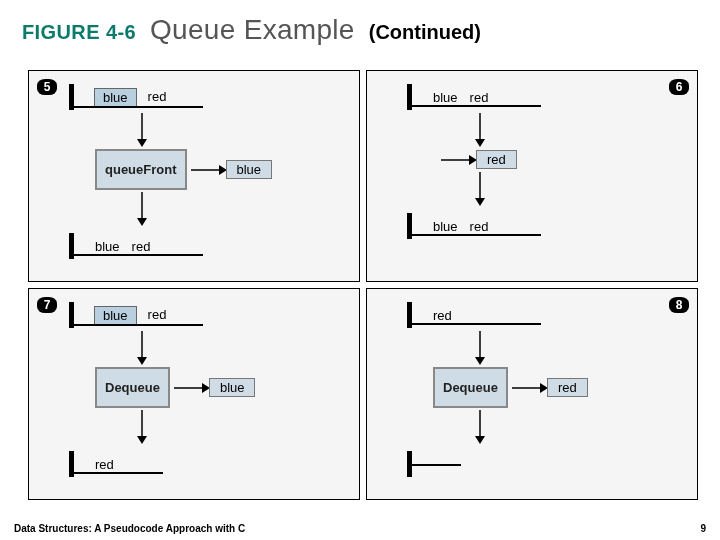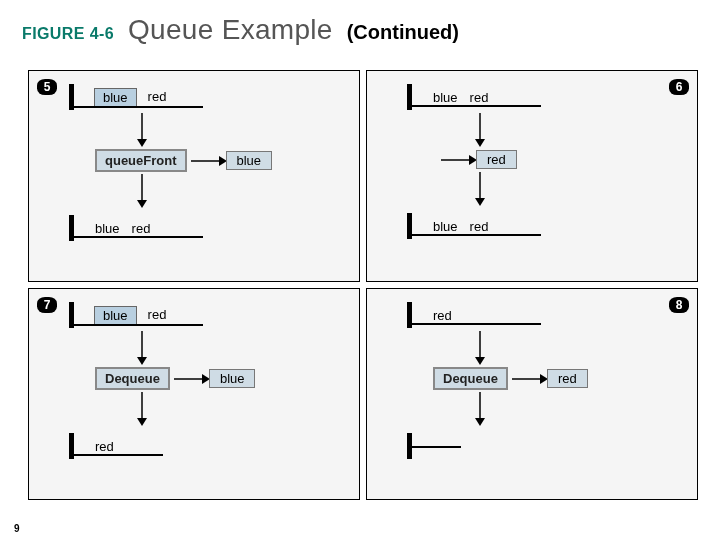--- a/index.html
+++ b/index.html
@@ -11,21 +11,21 @@
     font-size: 13px;
   }
   .header {
     display: flex; align-items: baseline;
     gap: 14px;
     padding: 14px 0 6px 22px;
   }
   .fig-label {
     color: #0a7a6a;
     font-weight: bold;
-    font-size: 16px;
+    font-size: 20px;
     letter-spacing: 0.4px;
     font-family: Arial, sans-serif;
   }
   .fig-title {
     color: #555;
     font-size: 28px;
     font-family: 'Trebuchet MS', sans-serif;
     letter-spacing: 0.3px;
   }
   .fig-continued {
@@ -95,21 +95,21 @@
     background: #b8cfe0;
     padding: 1px 8px;
     outline: 1px solid #666;
   }
 
   .op-box {
     background: #cfdce5;
     outline: 2px solid #888;
     box-shadow: 1px 1px 0 #555;
     font-size: 13px;
-    padding: 2px 8px;
+    padding: 11px 8px;
     font-weight: bold;
     color: #222;
   }
   .op-row {
     display: flex;
     align-items: center;
     margin: 4px 0 4px 62px;
   }
   .out-arrow-h {
     width: 36px;
@@ -320,14 +320,15 @@
       <div class="underline-holder">
         <div class="slots"></div>
         <div class="queue-underline" style="width:50px"></div>
       </div>
     </div>
   </div>
 
 </div>
 
 <div class="footer">
+  <span>Data Structures: A Pseudocode Approach with C</span>
   <span>9</span>
 </div>
 
 </body></html>

